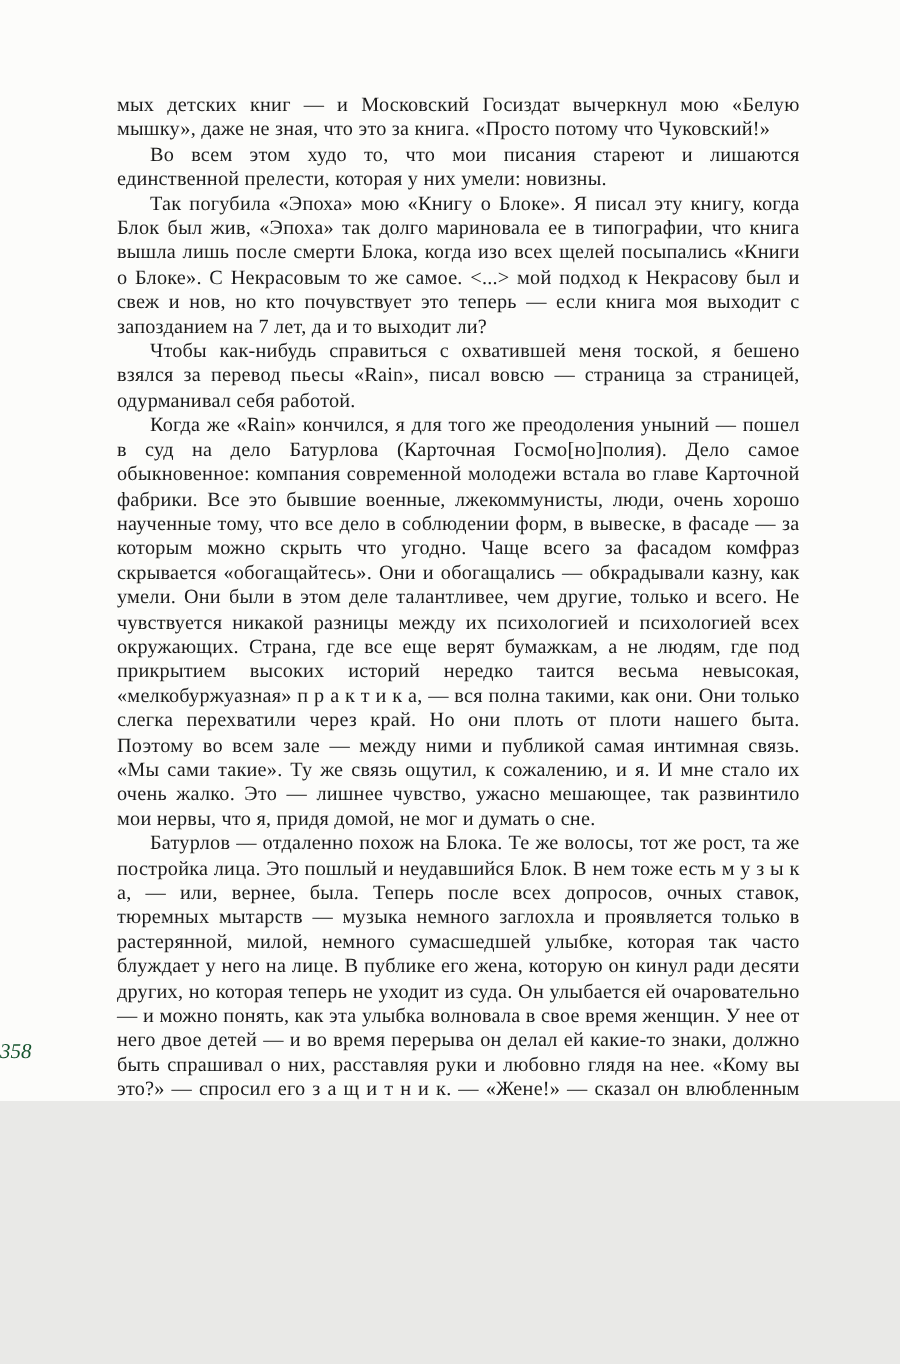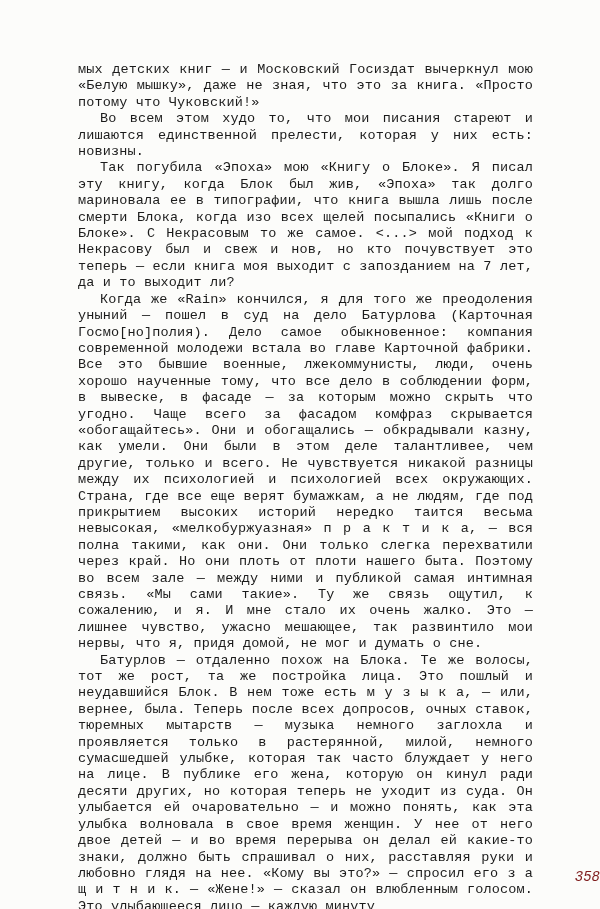--- a/index.html
+++ b/index.html
@@ -3,25 +3,25 @@
 <meta charset="utf-8">
 <style>
   html, body {
     margin: 0;
     padding: 0;
     background: #e9e9e7;
   }
   .page {
     position: relative;
     width: 600px;
-    height: 909px;
+    height: 734px;
     margin: 0 auto;
     background: #fcfcfa;
     overflow: hidden;
-    font-family: Liberation Mono, monospace;
+    font-family: Liberation Serif, serif;
     color: #1b1b1b;
     box-sizing: border-box;
   }
   .text-block {
     position: absolute;
     left: 78px;
     top: 62px;
     width: 455px;
     font-size: 13.5px;
     line-height: 16.4px;
@@ -34,31 +34,32 @@
     text-indent: 22px;
   }
   .text-block p.continuation {
     text-indent: 0;
   }
   .folio {
     position: absolute;
     left: 0;
     right: 0;
     bottom: 24px;
-    text-align: right;
+    text-align: left;
     font-style: italic;
     font-size: 14px;
-    color: #7f1d1d;
+    color: #14532d;
   }
 </style>
 </head>
 <body>
 
 <div class="page">
   <div class="text-block">
     <p class="continuation">мых детских книг — и Московский Госиздат вычеркнул мою «Белую мышку», даже не зная, что это за книга. «Просто потому что Чуковский!»</p>
-    <p>Во всем этом худо то, что мои писания стареют и лишаются единственной прелести, которая у них есть:  новизны.</p>
+    <p>Во всем этом худо то, что мои писания стареют и лишаются единственной прелести, которая у них умели:  новизны.</p>
     <p>Так погубила «Эпоха» мою «Книгу о Блоке». Я писал эту книгу, когда Блок был жив, «Эпоха» так долго мариновала ее в типографии, что книга вышла лишь после смерти Блока, когда изо всех щелей посыпались «Книги о Блоке». С Некрасовым то же самое. &lt;...&gt; мой подход к Некрасову был и свеж и нов, но кто почувствует это теперь — если книга моя выходит с запозданием на 7 лет, да и то выходит ли?</p>
+    <p>Чтобы как-нибудь справиться с охватившей меня тоской, я бешено взялся за перевод пьесы «Rain», писал вовсю — страница за страницей, одурманивал себя работой.</p>
     <p>Когда же «Rain» кончился, я для того же преодоления уныний — пошел в суд на дело Батурлова (Карточная Госмо[но]полия). Дело самое обыкновенное: компания современной молодежи встала во главе Карточной фабрики. Все это бывшие военные, лжекоммунисты, люди, очень хорошо наученные тому, что все дело в соблюдении форм, в вывеске, в фасаде — за которым можно скрыть что угодно. Чаще всего за фасадом комфраз скрывается «обогащайтесь». Они и обогащались — обкрадывали казну, как умели. Они были в этом деле талантливее, чем другие, только и всего. Не чувствуется никакой разницы между их психологией и психологией всех окружающих. Страна, где все еще верят бумажкам, а не людям, где под прикрытием высоких историй нередко таится весьма невысокая, «мелкобуржуазная» п р а к т и к а, — вся полна такими, как они. Они только слегка перехватили через край. Но они плоть от плоти нашего быта. Поэтому во всем зале — между ними и публикой самая интимная связь. «Мы сами такие». Ту же связь ощутил, к сожалению, и я. И мне стало их очень жалко. Это — лишнее чувство, ужасно мешающее, так развинтило мои нервы, что я, придя домой, не мог и думать о сне.</p>
     <p>Батурлов — отдаленно похож на Блока. Те же волосы, тот же рост, та же постройка лица. Это пошлый и неудавшийся Блок. В нем тоже есть м у з ы к а,  — или, вернее, была. Теперь после всех допросов, очных ставок, тюремных мытарств — музыка немного заглохла и проявляется только в растерянной, милой, немного сумасшедшей улыбке, которая так часто блуждает у него на лице. В публике его жена, которую он кинул ради десяти других, но которая теперь не уходит из суда. Он улыбается ей очаровательно — и можно понять, как эта улыбка волновала в свое время женщин. У нее от него двое детей — и во время перерыва он делал ей какие-то знаки, должно быть спрашивал о них, расставляя руки и любовно глядя на нее. «Кому вы это?» — спросил его з а щ и т н и к. — «Жене!» — сказал он влюбленным голосом. Это улыбающееся лицо — каждую минуту</p>
   </div>
   <div class="folio">358</div>
 </div>
 
 </body></html>

